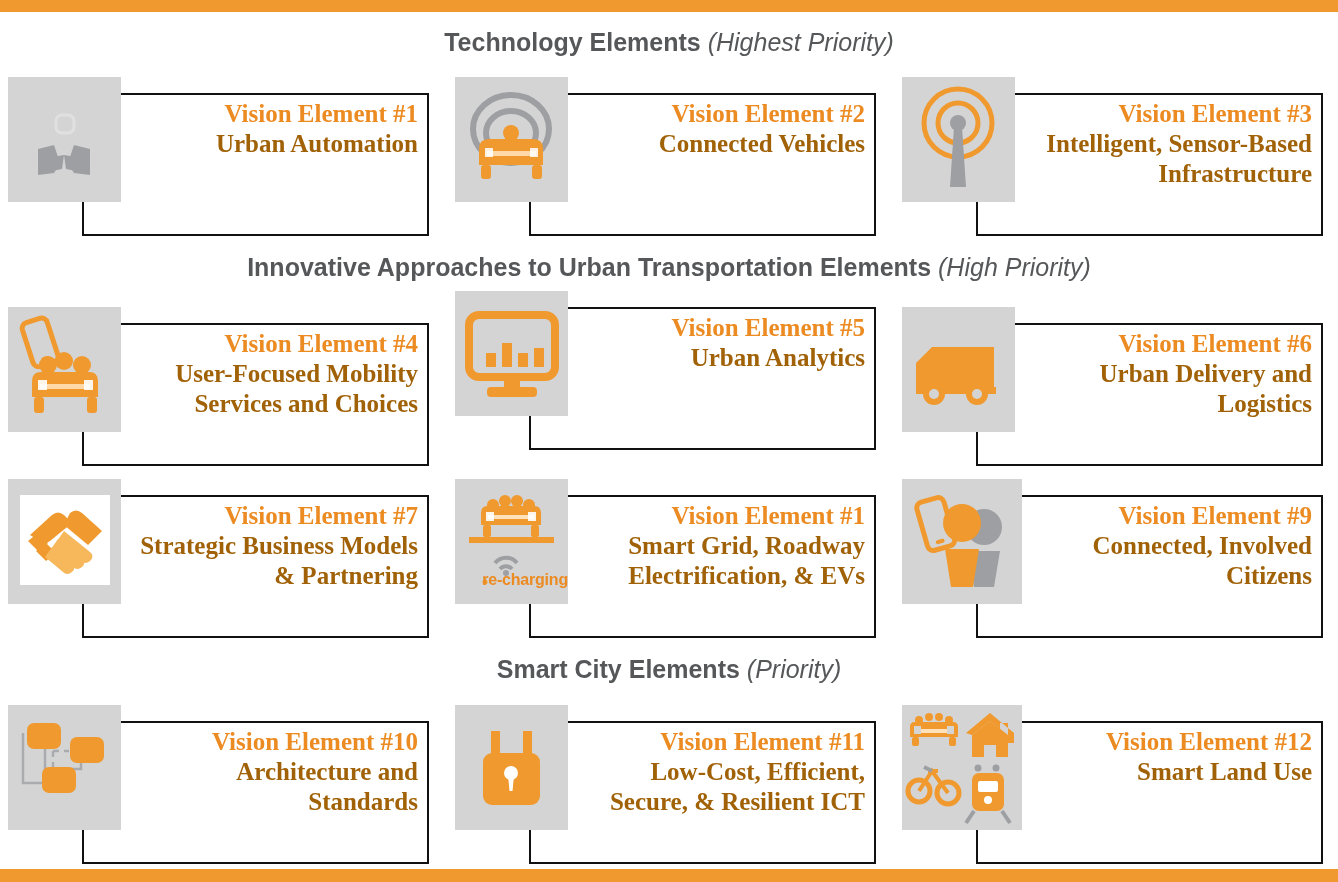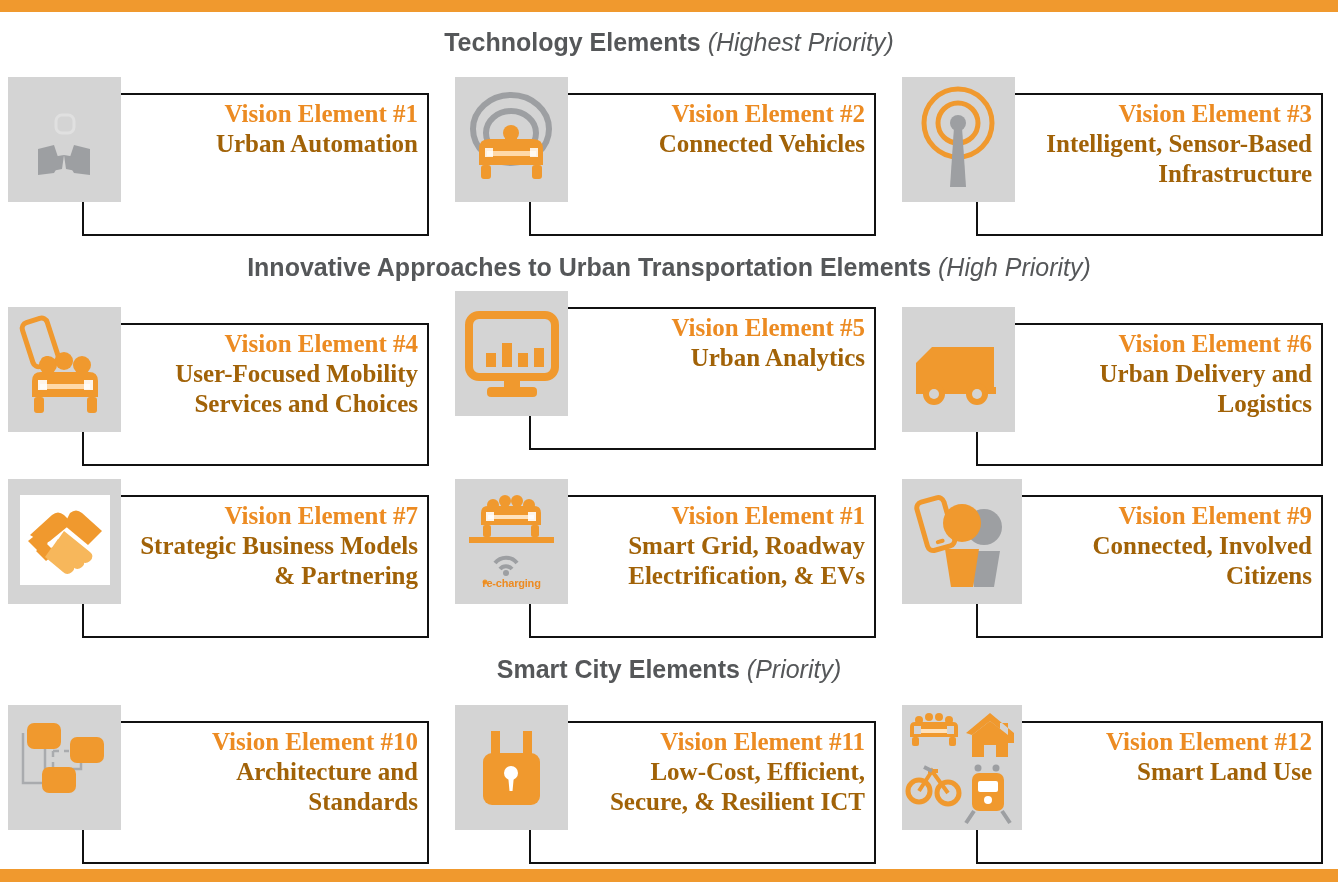--- a/index.html
+++ b/index.html
@@ -74,23 +74,23 @@
   
   .iconbox svg{display:block;}
   .ic-center{position:absolute;left:0;top:0;width:100%;height:100%;}
 
   .white-plate{
     position:absolute;left:12px;top:16px;width:90px;height:90px;
     background:#ffffff;
   }
   .recharge-label{
     position:absolute;left:0;bottom:15px;width:100%;
-    text-align:center;
+    text-align:right;
     color:#EC8B22;
-    font-size:11px;
+    font-size:16px;
     font-weight:bold;
     font-family:"Liberation Sans", sans-serif;
     letter-spacing:-0.2px;
   }
 </style>
 </head>
 <body>
 
 <div class="page">
 

